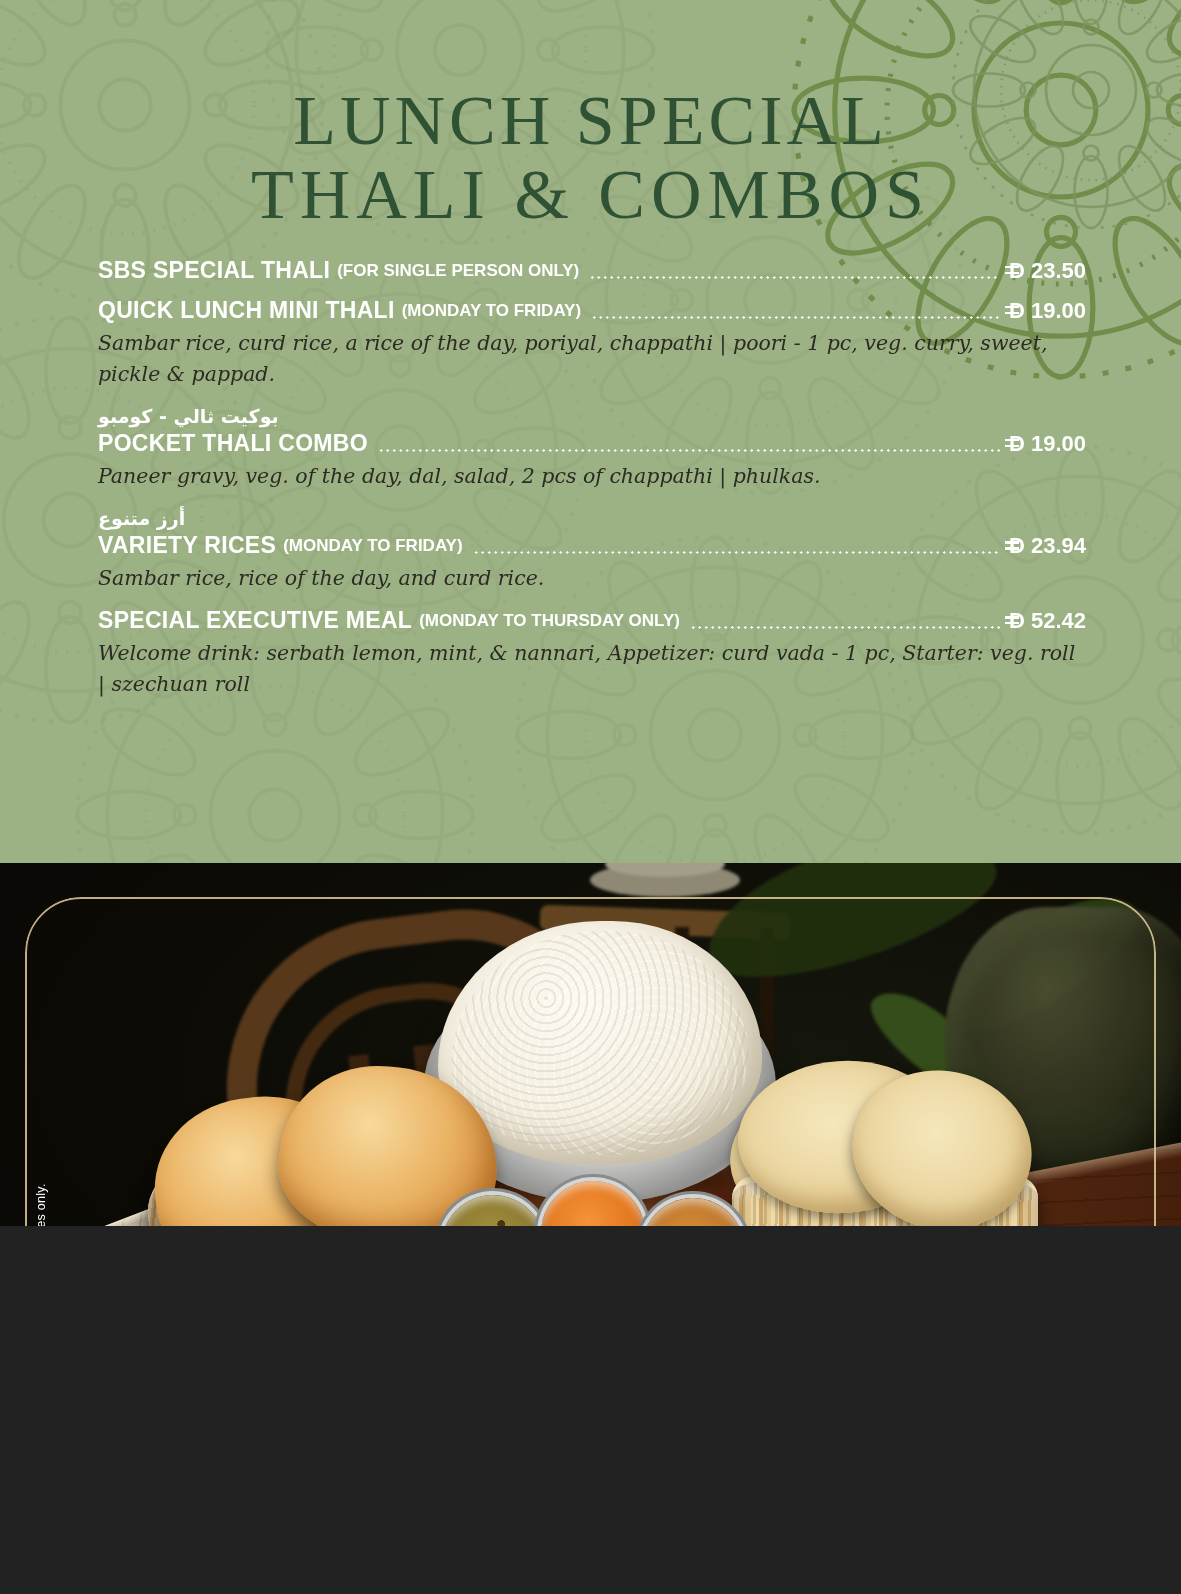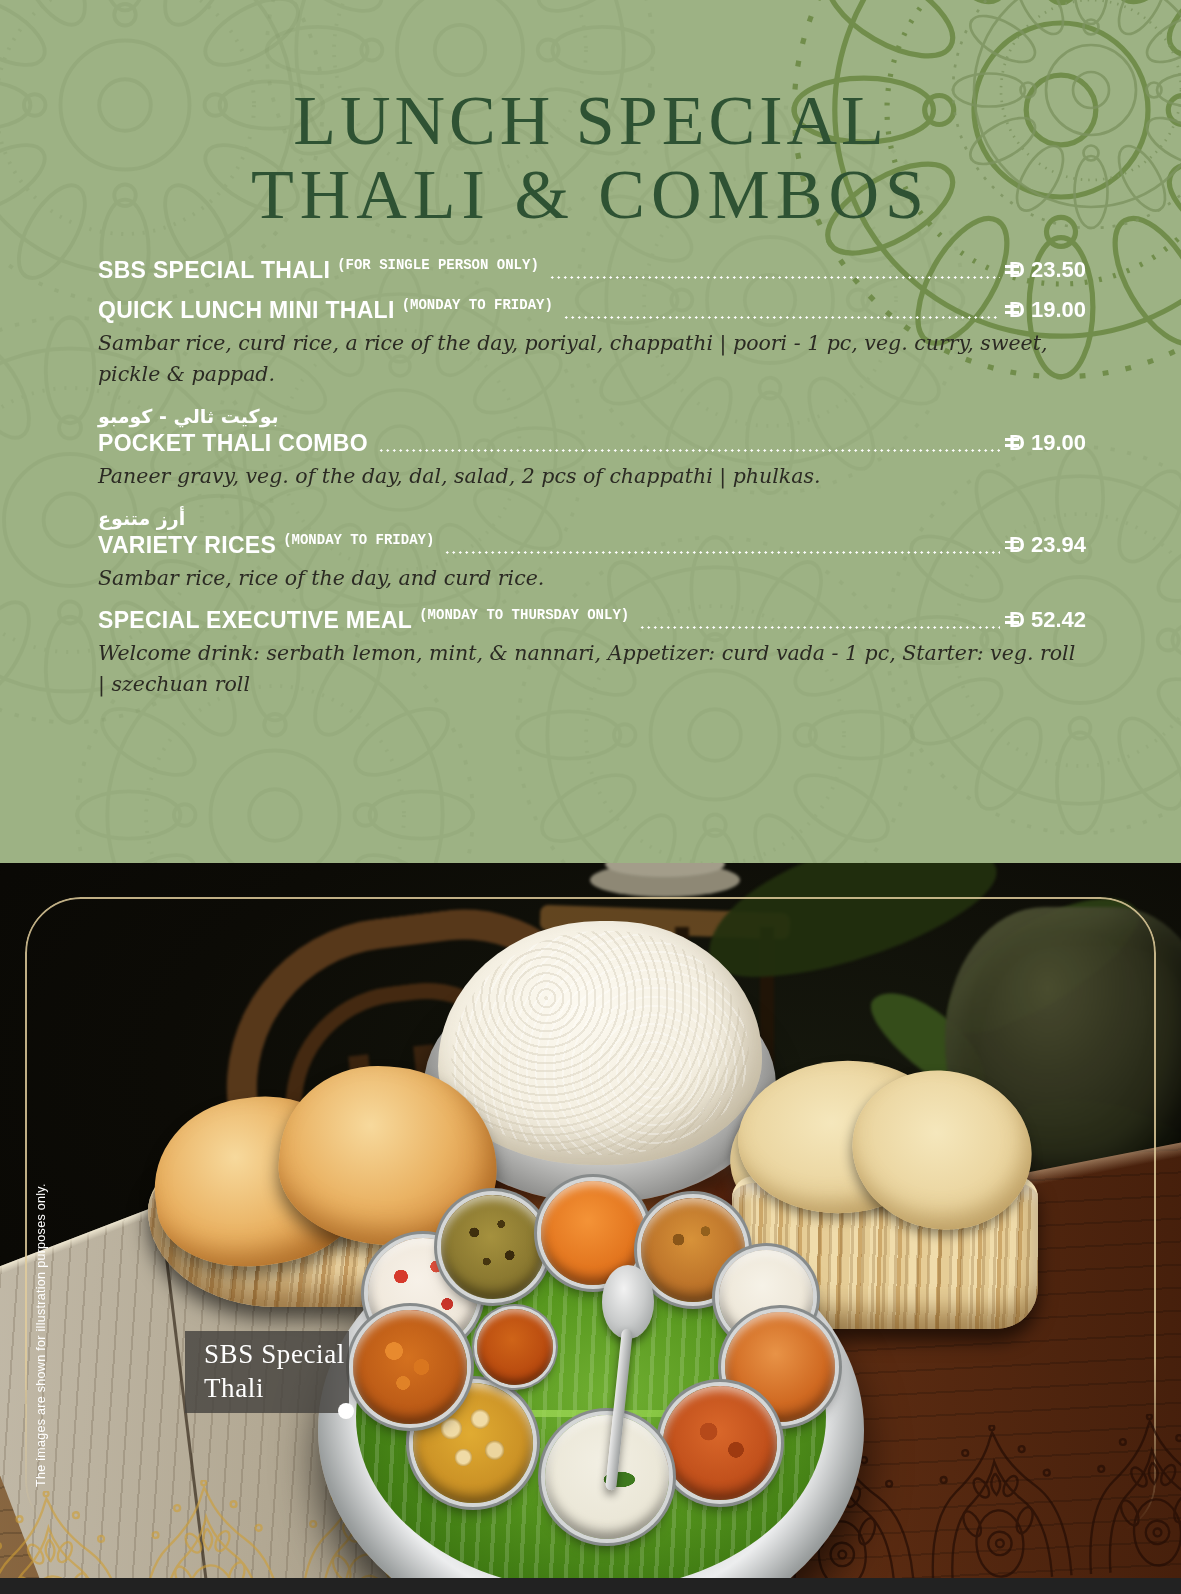--- a/index.html
+++ b/index.html
@@ -1,36 +1,36 @@
 <!DOCTYPE html>
 <html><head>
 <meta charset="utf-8">
 <style>
   html,body{margin:0;padding:0;background:#222;}
-  .page{position:relative;width:1181px;height:1578px;overflow:hidden;background:#5eead4;
+  .page{position:relative;width:1181px;height:1226px;overflow:hidden;background:#5eead4;
         font-family:"Liberation Sans",sans-serif;}
 
   
   .green-section{position:absolute;left:0;top:0;width:1181px;height:863px;
                  background:#9db284;overflow:hidden;}
   .wm{position:absolute;pointer-events:none;}
   .corner-ornament{position:absolute;pointer-events:none;}
 
   .page-title{position:absolute;left:0;right:0;top:84px;text-align:center;
               font-family:"Liberation Serif",serif;font-weight:500;color:#2e5233;
               font-size:70px;line-height:1.05;letter-spacing:4px;}
   .page-title .t2{letter-spacing:6px;}
 
   .menu{position:absolute;left:98px;right:95px;top:256px;}
   .menu-item{margin-bottom:13px;}
   .arabic{direction:rtl;text-align:left;color:#fff;font-family:"DejaVu Sans",sans-serif;
           font-weight:700;font-size:19px;line-height:1.4;}
-  .title-row{display:flex;align-items:flex-start;color:#fff;font-weight:700;margin-top:1px;}
+  .title-row{display:flex;align-items:center;color:#fff;font-weight:700;margin-top:1px;}
   .item-title{font-size:23px;letter-spacing:.3px;white-space:nowrap;}
-  .item-qualifier{font-size:14px;margin-left:7px;white-space:nowrap;font-family:Liberation Mono, monospace;}
+  .item-qualifier{font-size:17px;margin-left:7px;white-space:nowrap;}
   .leader{flex:1;align-self:flex-end;height:3px;margin:0 9px 5px 10px;
           background-image:radial-gradient(circle,#fff 1.15px,rgba(255,255,255,0) 1.3px);
           background-size:6.5px 3px;background-repeat:repeat-x;background-position:left bottom;}
   .price{font-size:22px;white-space:nowrap;display:flex;align-items:baseline;gap:6px;color:#fff;}
   .dirham{position:relative;display:inline-block;font-weight:700;}
   .dirham::before,.dirham::after{content:"";position:absolute;left:-4px;width:14px;height:2.5px;background:#fff;}
   .dirham::before{top:32%;}
   .dirham::after{top:55%;}
   .desc{font-family:"DejaVu Serif",serif;font-style:italic;color:#2b2a23;
         font-size:20.5px;line-height:1.5;margin-top:4px;}

